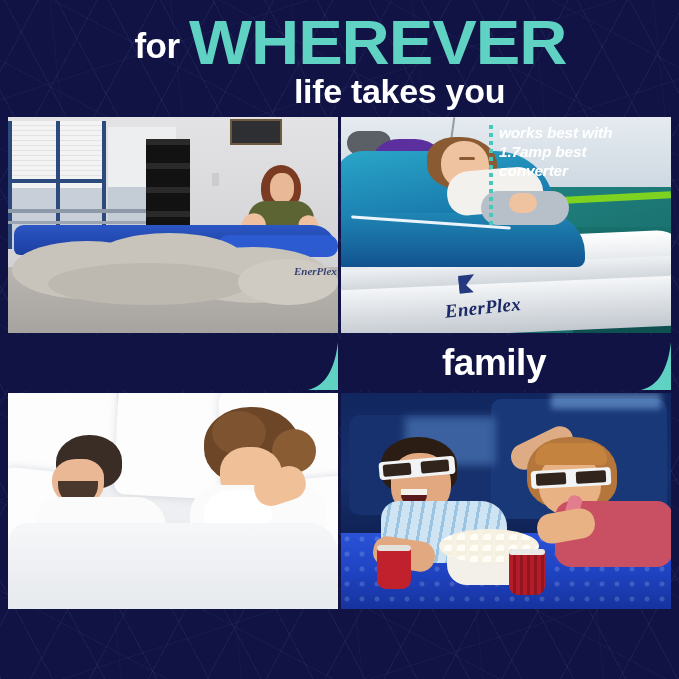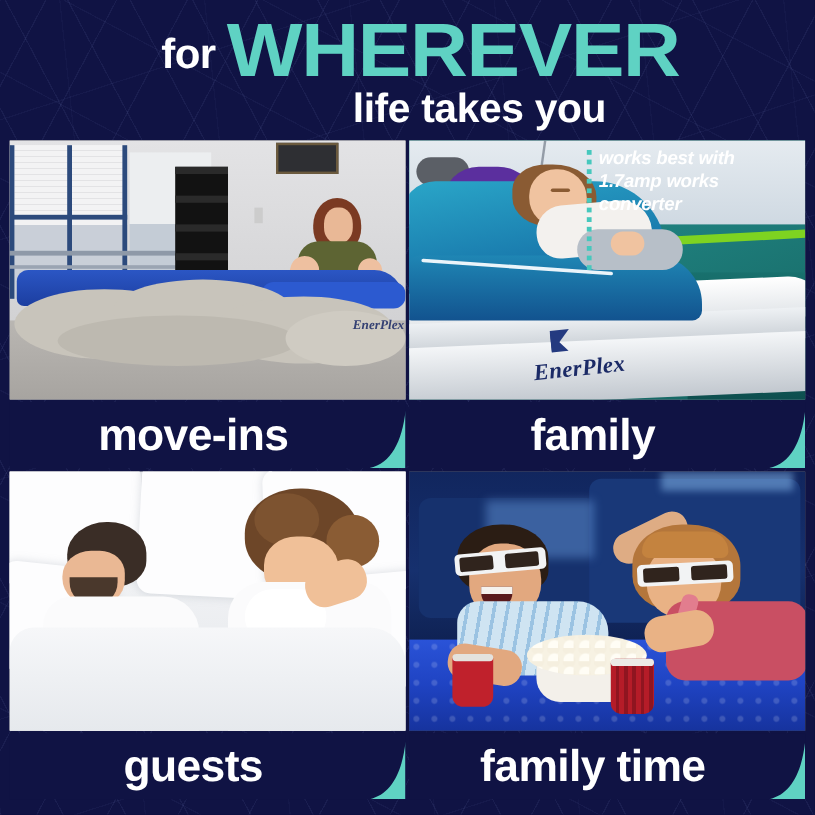--- a/index.html
+++ b/index.html
@@ -404,21 +404,20 @@
           <b style="left:4px;  top:12px; width:150px; height:58px;"></b>
           <b style="left:86px; top:4px;  width:150px; height:52px;"></b>
           <b style="left:170px;top:18px; width:150px; height:56px;"></b>
           <b style="left:40px; top:34px; width:200px; height:42px; background:#bdb9b0;"></b>
           <b style="left:230px;top:30px; width:100px; height:46px; background:#cfcbc2;"></b>
         </div>
         <div class="mi-logo">EnerPlex</div>
       </div>
     </div>
     <div class="labelbar">
-      <span class="caption">move-ins</span>
       <span class="accent">
         <svg width="30" height="48" viewBox="0 0 30 48">
             <path d="M30,0 L30,48 L0,48 C18,44 27,26 30,0 Z" fill="#5fd2c3"></path>
           </svg>
       </span>
     </div>
   </div>
 
   <div class="panel col-right row-top">
     <div class="photo">
@@ -443,21 +442,21 @@
         <div class="cp-shoulder"></div>
         <div class="cp-hand"></div>
         <div class="cp-mark"></div>
         <div class="cp-mark2"></div>
         <div class="cp-brand">
           <span class="bn">EnerPlex</span>
         </div>
         <div class="cp-dots"></div>
         <div class="cp-note">
           <div>works best with</div>
-          <div>1.7amp works</div>
+          <div>1.7amp best</div>
           <div>converter</div>
         </div>
       </div>
     </div>
     <div class="labelbar">
       <span class="caption">family</span>
       <span class="accent">
         <svg width="30" height="48" viewBox="0 0 30 48">
             <path d="M30,0 L30,48 L0,48 C18,44 27,26 30,0 Z" fill="#5fd2c3"></path>
           </svg>
@@ -482,28 +481,20 @@
         <div class="gu-m-hand"></div>
         <div class="gu-w-hair"></div>
         <div class="gu-w-curl"></div>
         <div class="gu-w-bun"></div>
         <div class="gu-w-face"></div>
         <div class="gu-w-body"></div>
         <div class="gu-w-shoulder"></div>
         <div class="gu-w-arm"></div>
         <div class="gu-duvet"></div>
       </div>
-    </div>
-    <div class="labelbar">
-      <span class="caption">guests</span>
-      <span class="accent">
-        <svg width="30" height="48" viewBox="0 0 30 48">
-            <path d="M30,0 L30,48 L0,48 C18,44 27,26 30,0 Z" fill="#5fd2c3"></path>
-          </svg>
-      </span>
     </div>
   </div>
 
   <div class="panel col-right row-bottom">
     <div class="photo">
       <div class="sc-family">
         <div class="fa-room"></div>
         <div class="fa-sofa"></div>
         <div class="fa-sofa2"></div>
         <div class="fa-glow"></div>
@@ -533,22 +524,14 @@
         <div class="fa-bowl"></div>
         <div class="fa-corn"></div>
         <div class="fa-cup1">
             <i></i>
           </div>
         <div class="fa-cup2">
             <i></i>
           </div>
       </div>
     </div>
-    <div class="labelbar">
-      <span class="caption">family time</span>
-      <span class="accent">
-        <svg width="30" height="48" viewBox="0 0 30 48">
-            <path d="M30,0 L30,48 L0,48 C18,44 27,26 30,0 Z" fill="#5fd2c3"></path>
-          </svg>
-      </span>
-    </div>
   </div>
 </div>
 
 </body></html>

